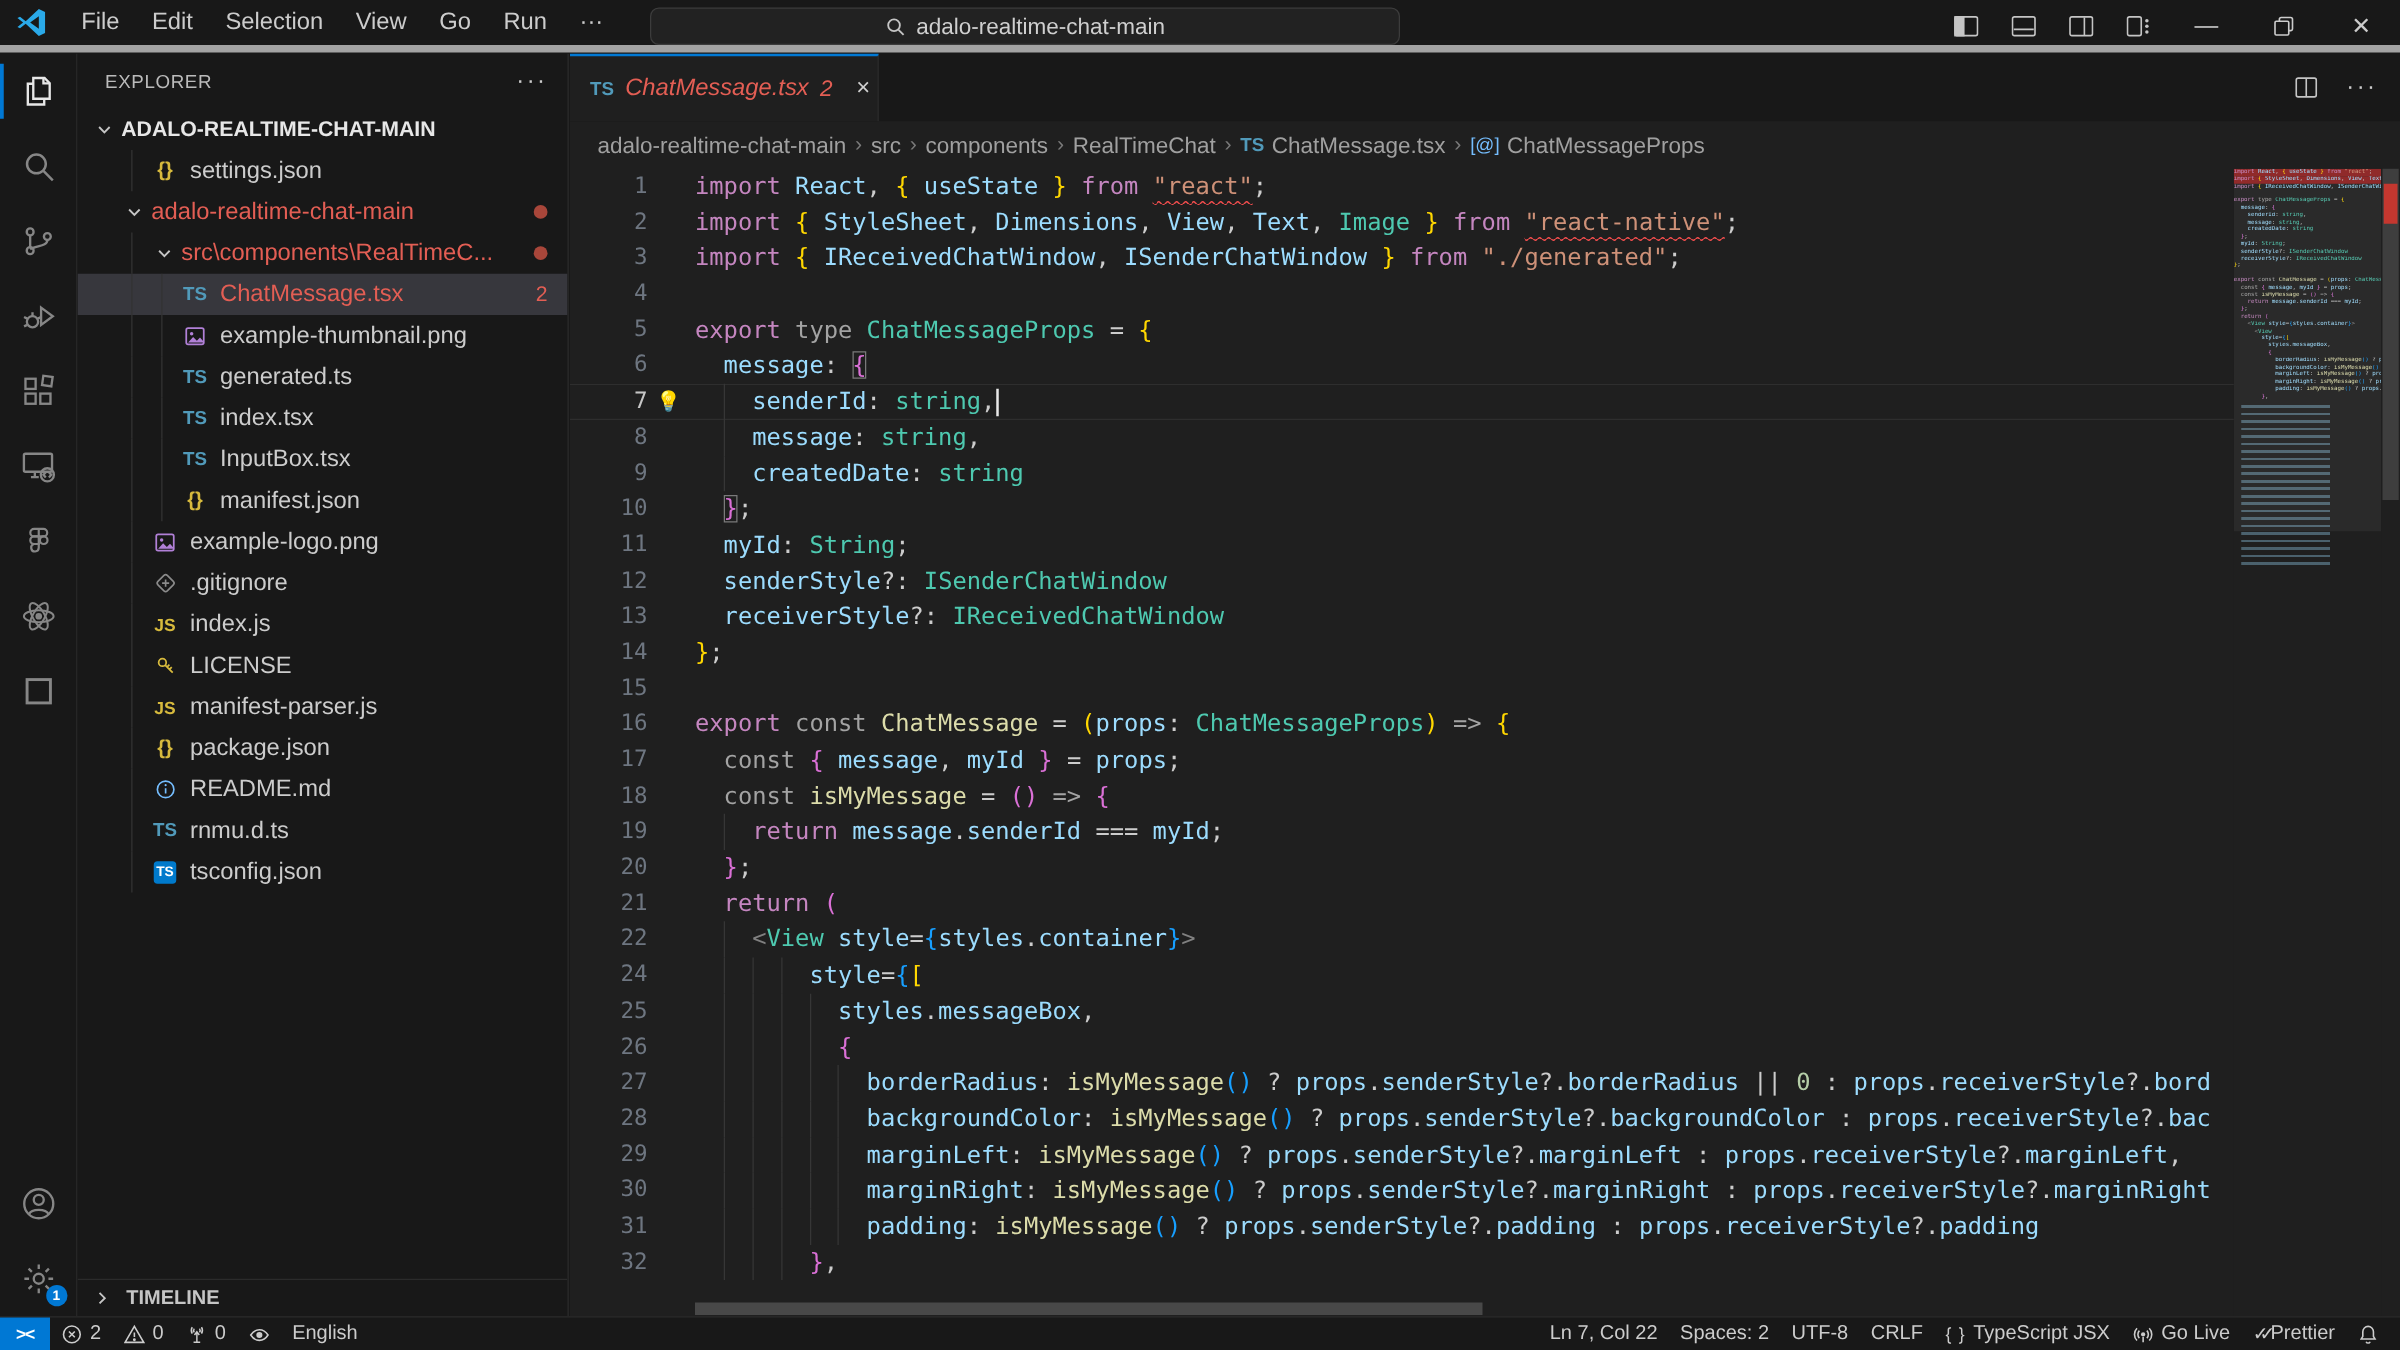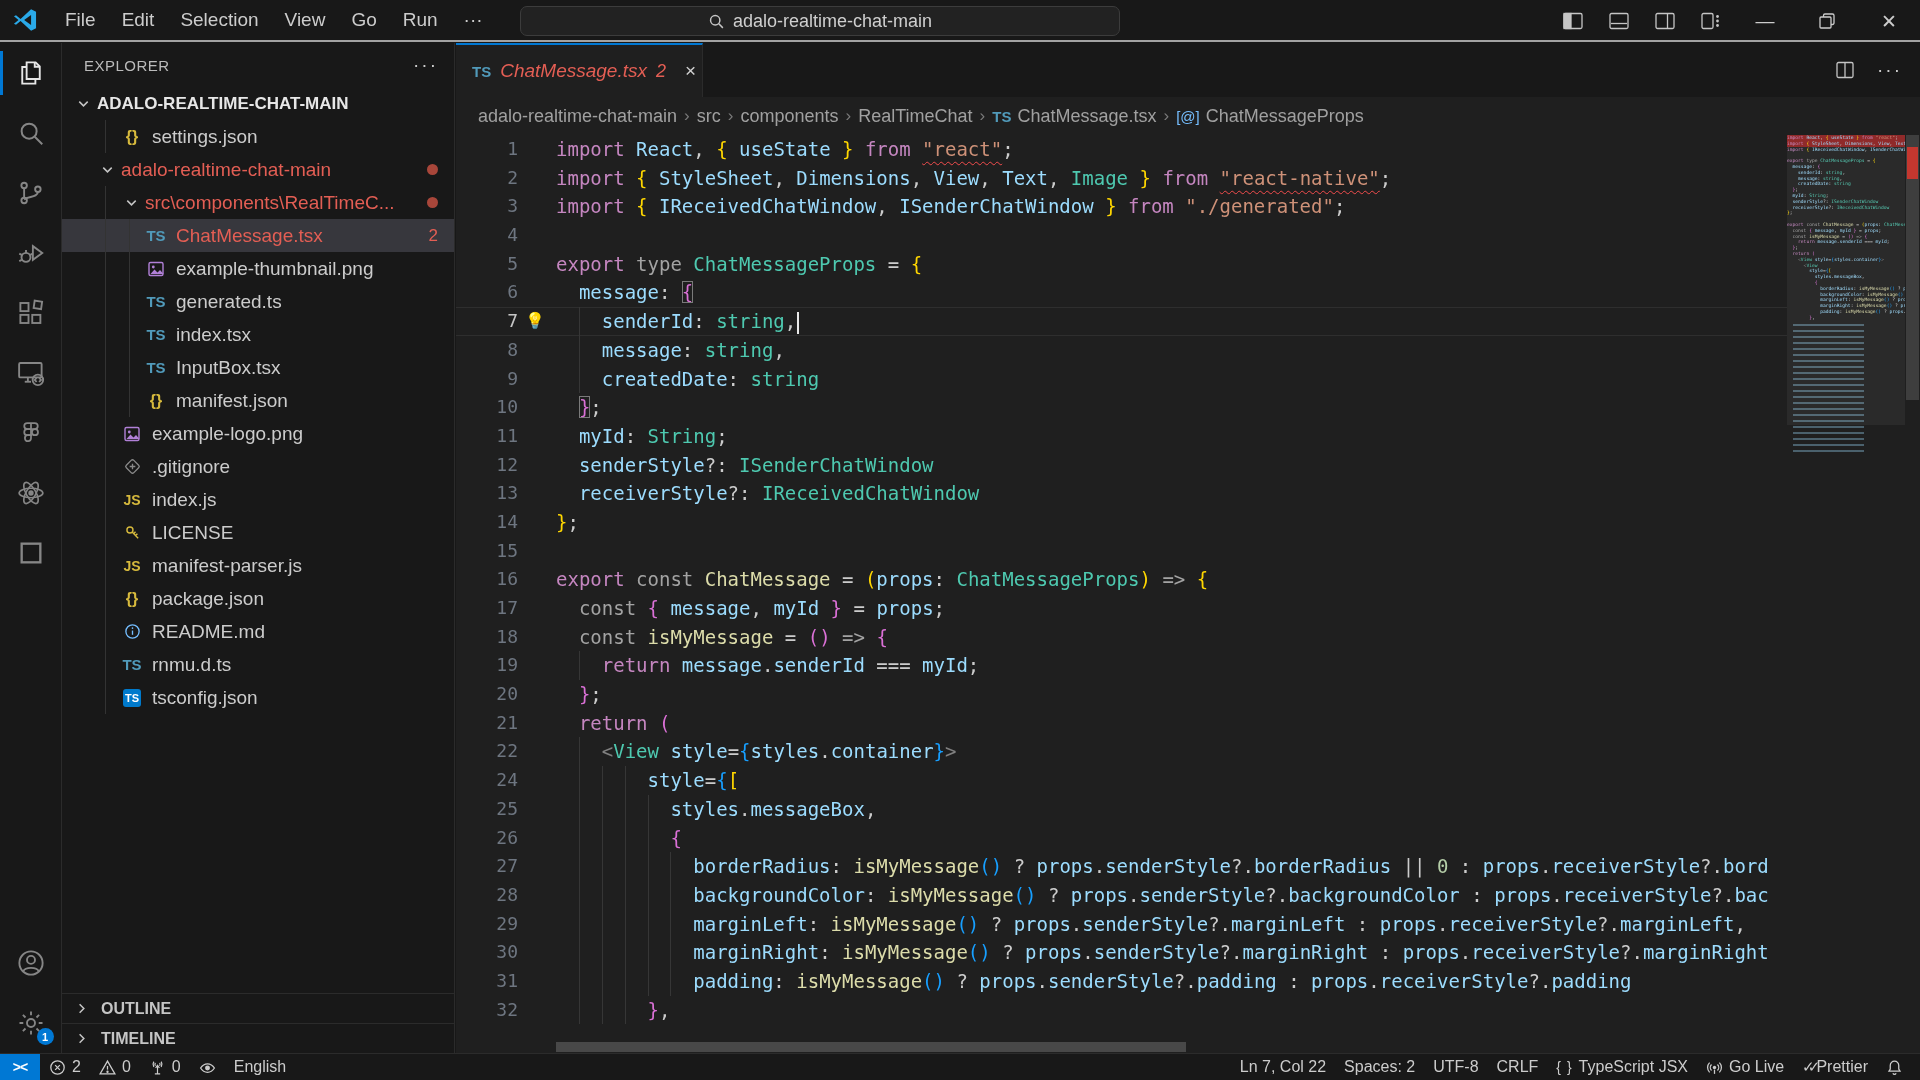--- a/index.html
+++ b/index.html
@@ -1,19 +1,19 @@
 <!DOCTYPE html>
 <html><head>
 <meta charset="utf-8">
 <style>
   * { margin:0; padding:0; box-sizing:border-box; }
   html,body { width:1920px; height:1080px; overflow:hidden; background:#181818;
     font-family:"Liberation Sans", sans-serif; color:#cccccc; }
   .titlebar { position:absolute; left:0; top:0; width:1920px; height:42px; background:#181818;
-    display:flex; align-items:center; border-bottom:2px solid #a3a3a3; }
+    display:flex; align-items:center; border-bottom:6px solid #a3a3a3; }
   .logo { width:26px; height:26px; margin:0 14px 0 12px; }
   .menus { display:flex; }
   .menu-item { padding:0 13px; font-size:19px; color:#cccccc; line-height:42px; cursor:default; }
   .nav-arrows { display:flex; gap:22px; margin-left:66px; font-size:24px; }
   .nav-back { color:#c49a6a; }
   .nav-fwd { color:#6e6e6e; }
   .searchbox { position:absolute; left:520px; top:6px; width:600px; height:30px; background:#2125 ;
     background:#222222; border:1px solid #3c3c3c; border-radius:7px; display:flex;
     align-items:center; justify-content:center; gap:8px; color:#cfcfcf; font-size:18px; }
   .win-icons { position:absolute; right:0; top:0; height:42px; display:flex; align-items:center; }
@@ -420,28 +420,20 @@
         <span class="label">tsconfig.json</span>
       </div>
     </div>
   <div class="sb-panels" id="sbpanels">
       <div class="sb-panel">
         <span class="chev" style="transform:rotate(-90deg)">
           <svg width="15" height="15" viewBox="0 0 16 16" fill="none" stroke="currentColor" stroke-width="1.6">
             <path d="M3.5 6l4.5 4.5L12.5 6"></path>
           </svg>
         </span>
-        <span>OUTLINE</span>
-      </div>
-      <div class="sb-panel">
-        <span class="chev" style="transform:rotate(-90deg)">
-          <svg width="15" height="15" viewBox="0 0 16 16" fill="none" stroke="currentColor" stroke-width="1.6">
-            <path d="M3.5 6l4.5 4.5L12.5 6"></path>
-          </svg>
-        </span>
         <span>TIMELINE</span>
       </div>
     </div>
 </div>
 
 <div class="editor">
   <div class="tabbar">
     <div class="tab">
       <span class="ts-ic">TS</span>
       <span class="tab-label">ChatMessage.tsx</span>

